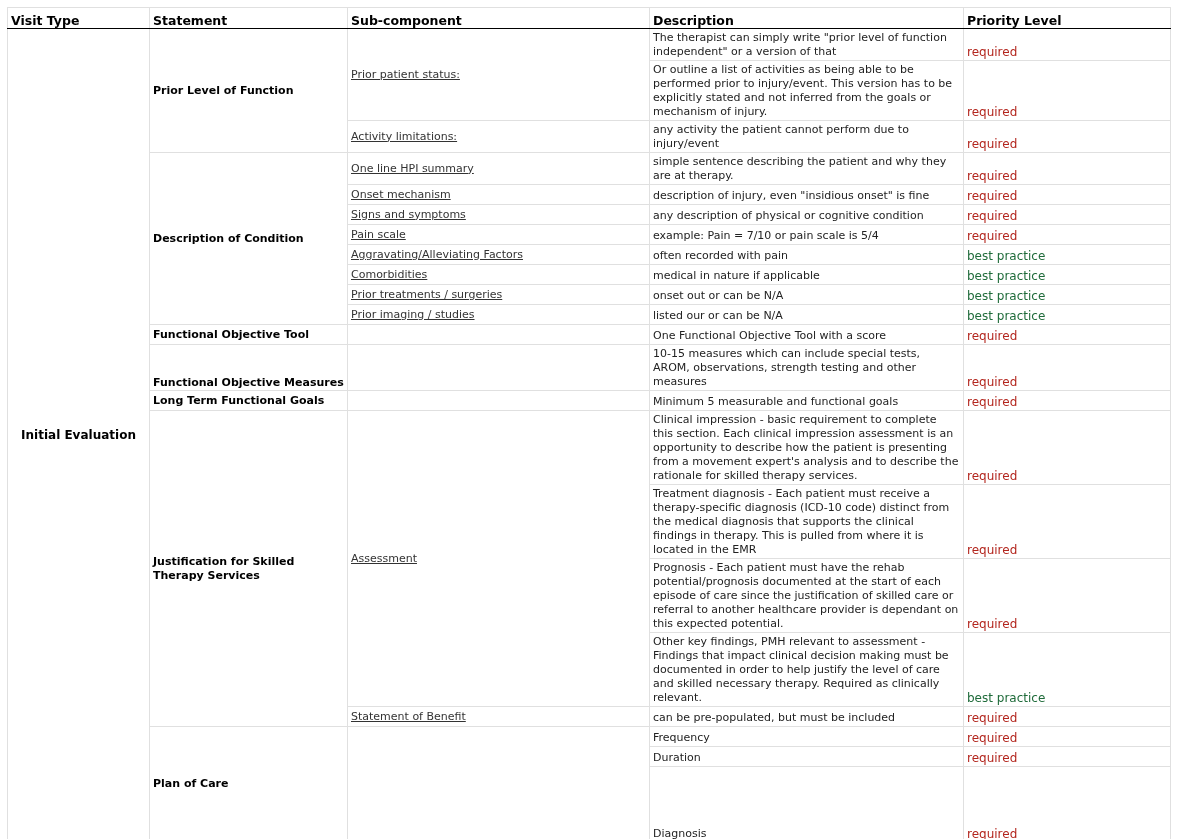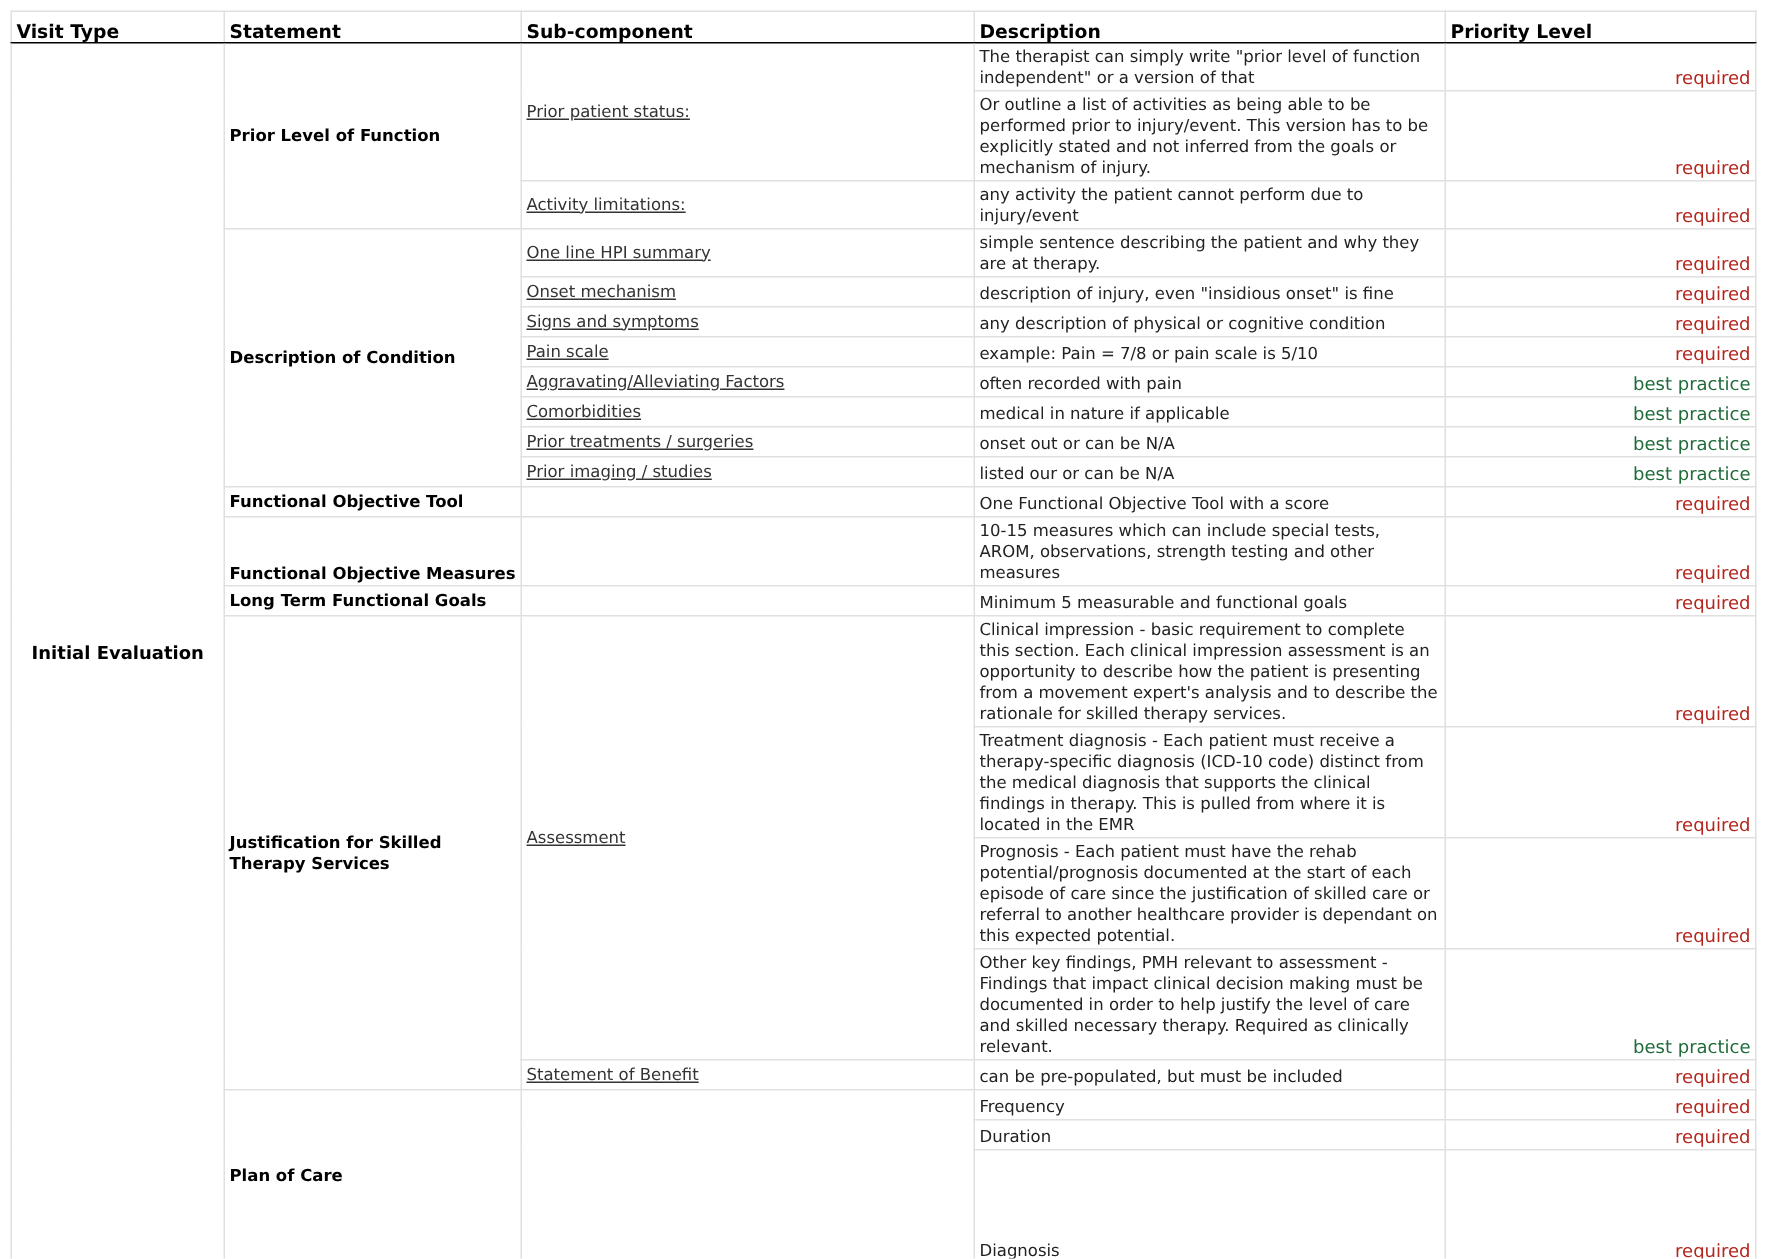--- a/index.html
+++ b/index.html
@@ -11,21 +11,21 @@
   col.c4 { width: 314px; } col.c5 { width: 207px; }
   th, td { border: 1px solid #e0e0e0; padding: 0 3px; font-size: 11px; line-height: 14px;
            vertical-align: bottom; overflow: hidden; white-space: normal; }
   th { font-weight: bold; font-size: 12.5px; text-align: left; height: 19px;
        border-bottom: 1.5px solid #000; padding-top: 1px; color: #000; }
   td.visit { vertical-align: middle; text-align: center; font-weight: bold; font-size: 12px; color: #000; }
   td.comp { vertical-align: middle; font-weight: bold; font-size: 11px; color: #000; }
   td.comp.bottom { vertical-align: bottom; }
   td.sub { vertical-align: middle; color: #333; text-decoration: underline; }
   td.desc { color: #222; padding-top: 2px; padding-bottom: 1px; }
-  td.prio { font-size: 12px; padding-bottom: 1px; text-align: right; }
+  td.prio { font-size: 12px; padding-bottom: 1px; }
   .required { color: #b3261e; }
   .best { color: #1f6b3a; }
   tr.last td { border-bottom: 2px solid #555; }
 </style>
 </head>
 <body>
 
 <table class="grid">
   <colgroup>
       <col class="c1">
@@ -73,21 +73,21 @@
       <td class="desc">description of injury, even "insidious onset" is fine</td>
       <td class="prio required" style="color: rgb(179, 38, 30);">required</td>
     </tr>
     <tr style="height:20px">
       <td class="sub">Signs and symptoms</td>
       <td class="desc">any description of physical or cognitive condition</td>
       <td class="prio required" style="color: rgb(179, 38, 30);">required</td>
     </tr>
     <tr style="height:20px">
       <td class="sub">Pain scale</td>
-      <td class="desc">example: Pain = 7/8 or pain scale is 5/10</td>
+      <td class="desc">example: Pain = 7/10 or pain scale is 5/4</td>
       <td class="prio required" style="color: rgb(179, 38, 30);">required</td>
     </tr>
     <tr style="height:20px">
       <td class="sub">Aggravating/Alleviating Factors</td>
       <td class="desc">often recorded with pain</td>
       <td class="prio best" style="color: rgb(31, 107, 58);">best practice</td>
     </tr>
     <tr style="height:20px">
       <td class="sub">Comorbidities</td>
       <td class="desc">medical in nature if applicable</td>

